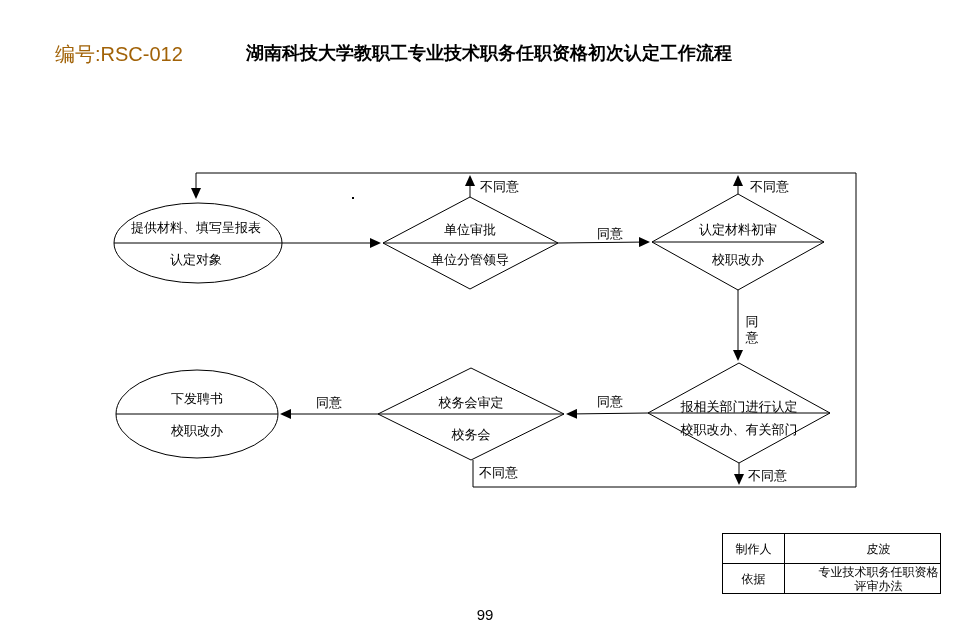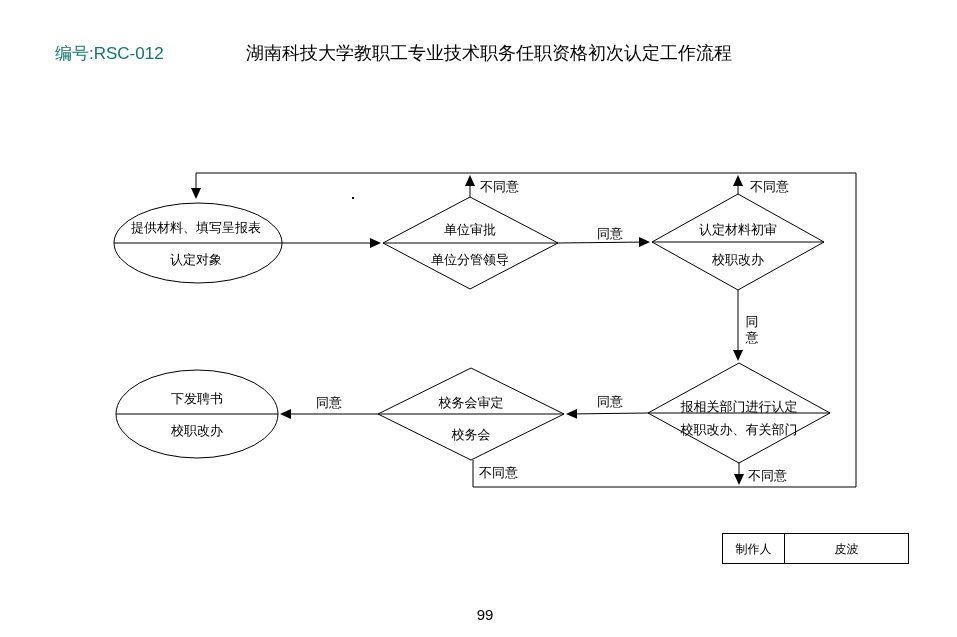--- a/index.html
+++ b/index.html
@@ -6,45 +6,45 @@
   .page{
     position:relative;
     width:957px;height:637px;
     background:#ffffff;
     font-family:"Liberation Sans", sans-serif;
     color:#000;
     overflow:hidden;
   }
   .doc-code{
     position:absolute;left:55px;top:45px;
-    font-size:17px;line-height:18px;color:#0f766e;
+    font-size:20px;line-height:18px;color:#a16207;
   }
   .doc-title{
     position:absolute;left:243px;top:43px;width:492px;
-    font-size:18px;font-weight:normal;text-align:center;line-height:20px;color:#000;
+    font-size:18px;font-weight:bold;text-align:center;line-height:20px;color:#000;
   }
   svg.flow{position:absolute;left:0;top:0;}
   svg.flow .shape{fill:#ffffff;stroke:#000;stroke-width:1;}
   svg.flow .edge{fill:none;stroke:#000;stroke-width:1;}
   svg.flow text{font-family:"Liberation Sans", sans-serif;font-size:13px;fill:#000;}
   svg.flow text.mid{text-anchor:middle;}
   svg.flow text.st{text-anchor:start;}
   .sig-table{
     position:absolute;left:722px;top:533px;
     border-collapse:collapse;table-layout:fixed;
   }
   .sig-table td{
     border:1px solid #000;
     font-size:12px;text-align:center;vertical-align:middle;
     padding:0;line-height:14px;height:29px;color:#000;
     word-break:break-all;
     margin-top:14px;
   }
   .sig-table td.lbl{width:61px;}
-  .sig-table td.val{width:123px;}
+  .sig-table td.val{width:123px;padding-left:32px;}
   .page-num{
     position:absolute;left:455px;top:606px;width:60px;
     text-align:center;font-size:15px;color:#000;
   }
 </style>
 </head>
 <body>
 
 <div class="page">
 
@@ -124,18 +124,22 @@
 
     <rect x="352" y="197" width="2" height="2" fill="#000"></rect>
   </svg>
 
   <table class="sig-table">
     <tbody>
       <tr>
         <td class="lbl">制作人</td>
         <td class="val">皮波</td>
       </tr>
+      <tr>
+        <td class="lbl">依据</td>
+        <td class="val">专业技术职务任职资格评审办法</td>
+      </tr>
     </tbody>
   </table>
 
   <div class="page-num">99</div>
 
 </div>
 
 </body></html>

